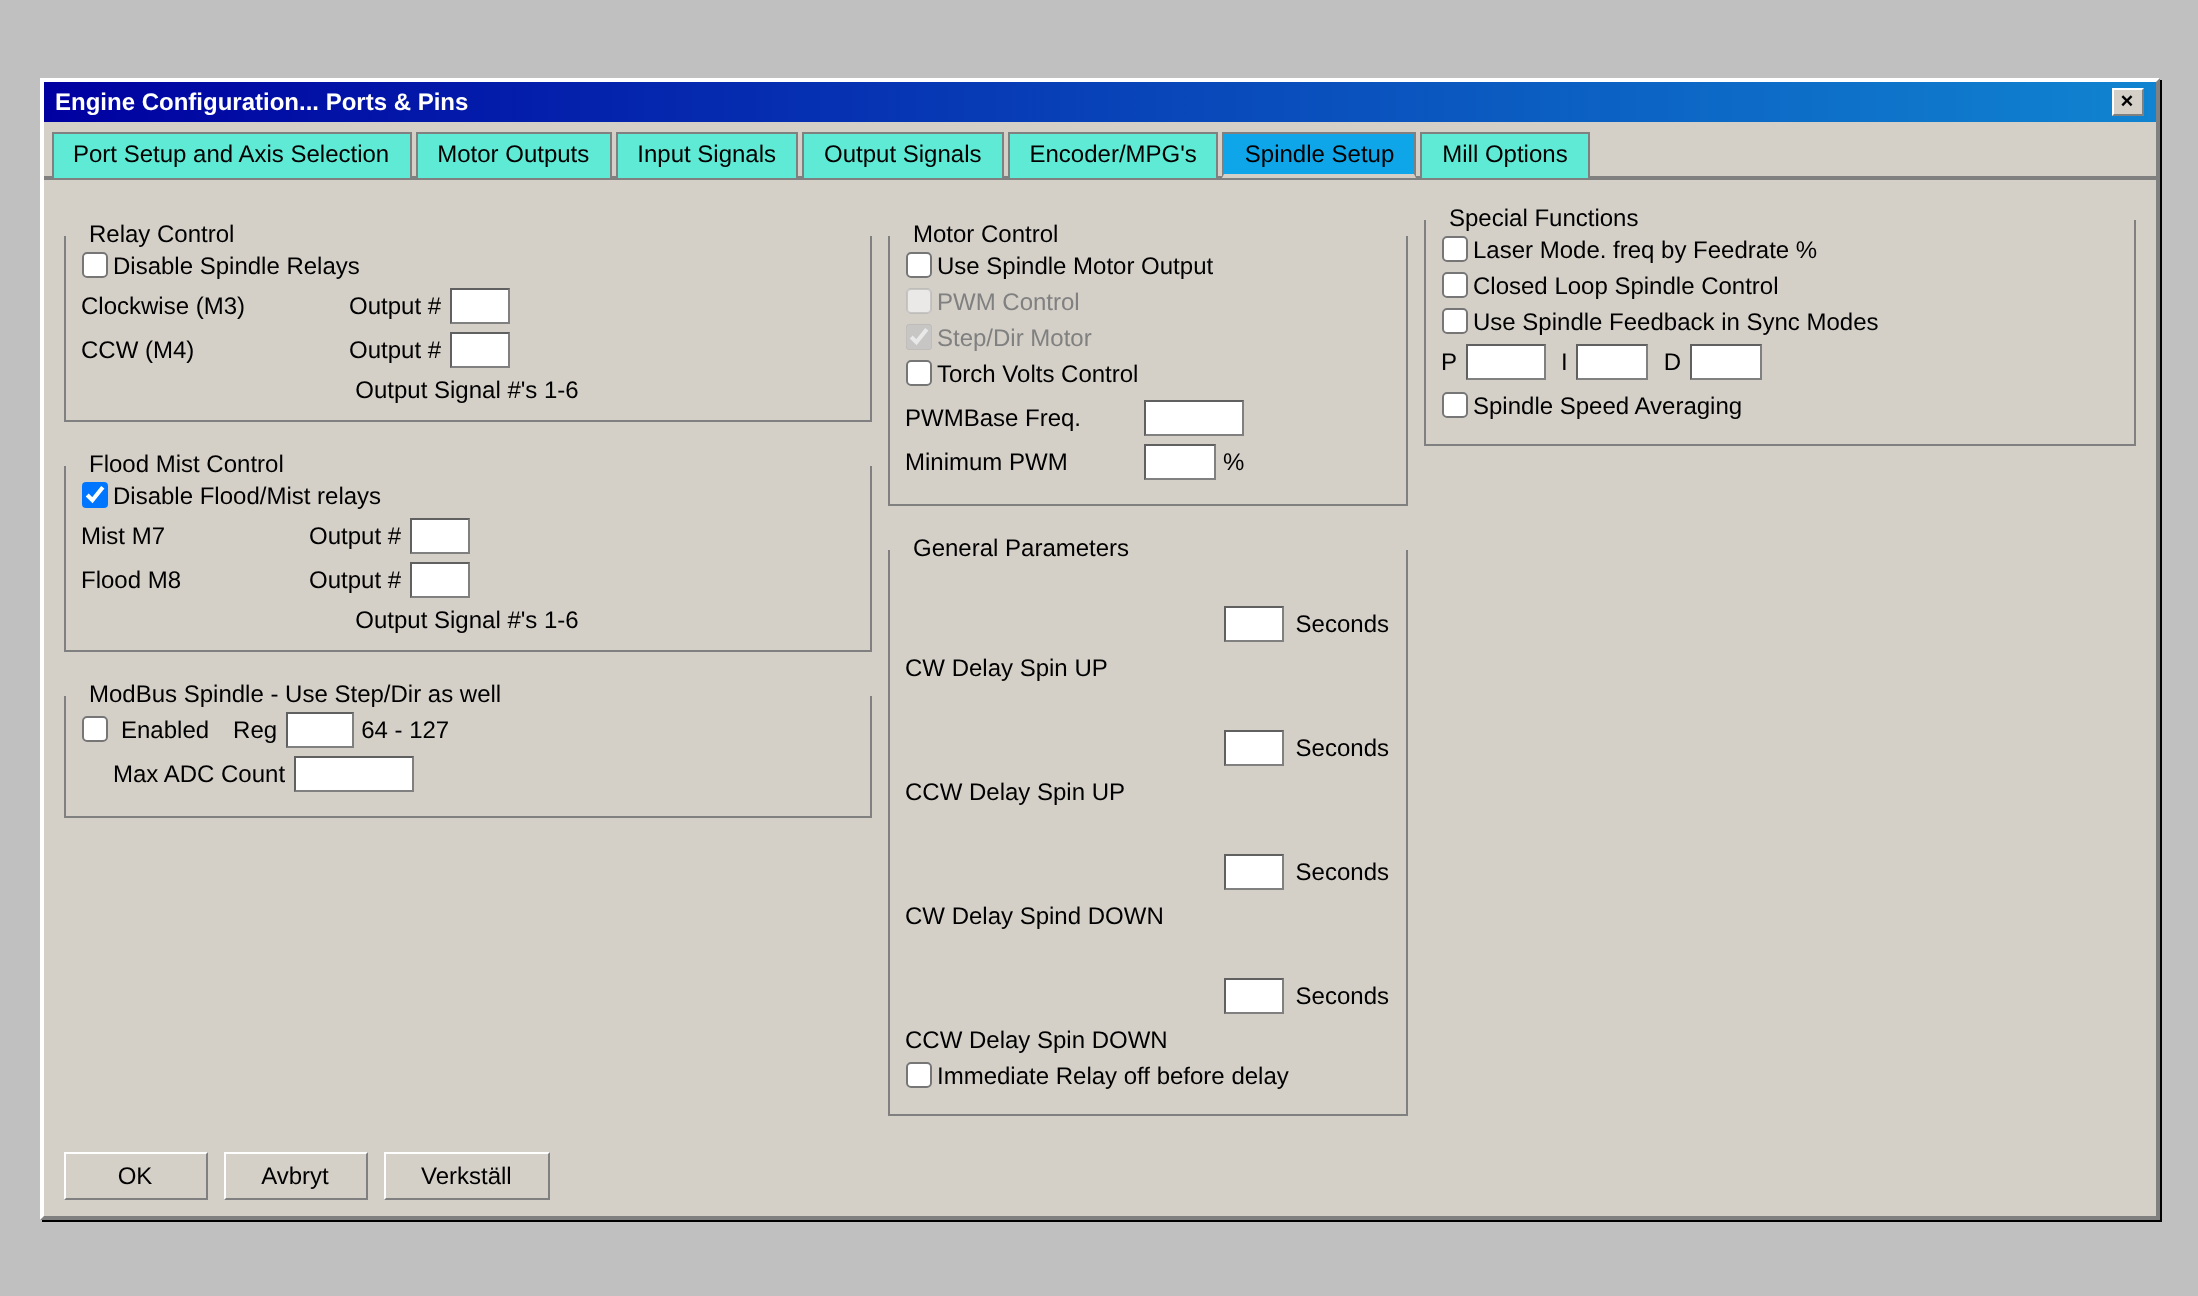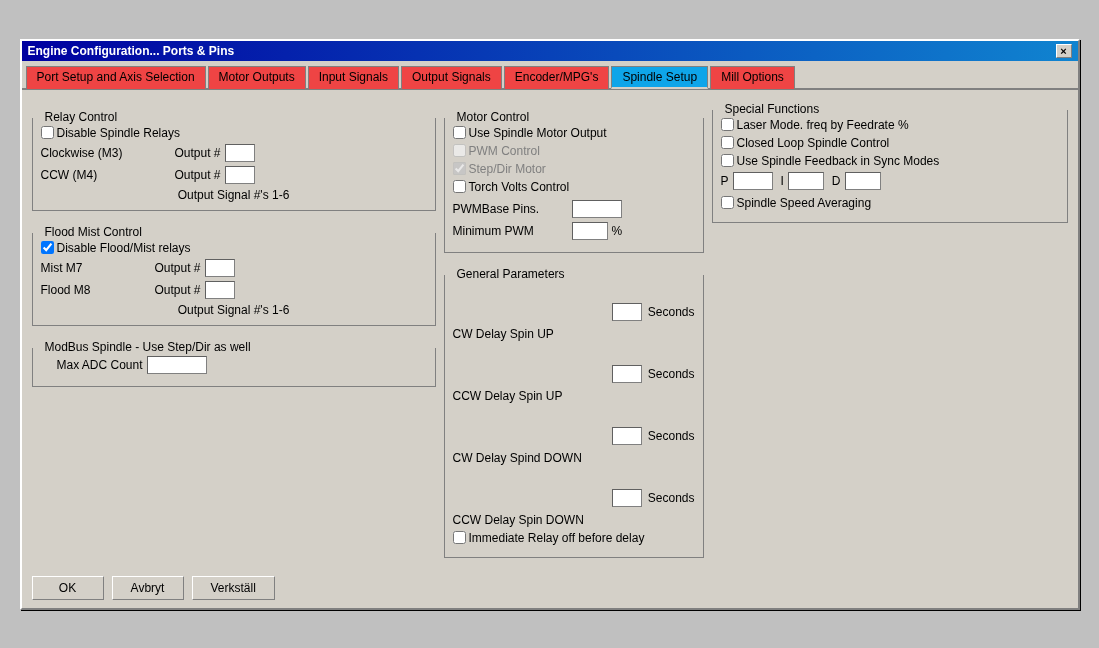--- a/index.html
+++ b/index.html
@@ -49,21 +49,21 @@
     .tabs-bar {
       display: flex;
       padding: 4px 4px 0 4px;
       background: #d4d0c8;
       border-bottom: 2px solid #808080;
     }
     .tab {
       padding: 3px 10px;
       border: 1px solid #808080;
       border-bottom: none;
-      background: #ef4444;
+      background: #5eead4;
       cursor: pointer;
       margin-right: 2px;
       position: relative;
       top: 1px;
       font-size: 12px;
     }
     .tab.active {
       background: #0ea5e9;
       border-bottom: 2px solid #d4d0c8;
       font-weight: normal;
@@ -249,20 +249,27 @@
               <input type="text" style="width: 30px;">
             </div>
             <div class="sig-note">Output Signal #'s 1-6</div>
           </div>
         </div>
 
         <div style="position:relative; margin-top:6px;">
           <div class="group-box">
             <span class="group-box-title">ModBus Spindle - Use Step/Dir as well</span>
             <div class="row">
+              <input type="checkbox" style="">
+              <span class="label">Enabled</span>
+              <span class="label" style="margin-left:8px;">Reg</span>
+              <input type="text" style="width: 34px;">
+              <span class="label">64 - 127</span>
+            </div>
+            <div class="row">
               <span class="label" style="margin-left:16px;">Max ADC Count</span>
               <input type="text" style="width: 60px;">
             </div>
           </div>
         </div>
       </div>
 
       <div class="mid-col">
 
         <div style="position:relative; margin-top:10px;">
@@ -278,21 +285,21 @@
             </div>
             <div class="checkbox-row disabled-text">
               <input type="checkbox" checked="" disabled="" style="">
               <span class="label disabled-text">Step/Dir Motor</span>
             </div>
             <div class="checkbox-row">
               <input type="checkbox" style="">
               <span class="label">Torch Volts Control</span>
             </div>
             <div class="row" style="margin-top:6px;">
-              <span class="label" style="width:115px;">PWMBase Pins.</span>
+              <span class="label" style="width:115px;">PWMBase Freq.</span>
               <input type="text" style="width: 50px;">
             </div>
             <div class="row">
               <span class="label" style="width:115px;">Minimum PWM</span>
               <input type="text" style="width: 36px;">
               <span class="label">%</span>
             </div>
           </div>
         </div>
 

